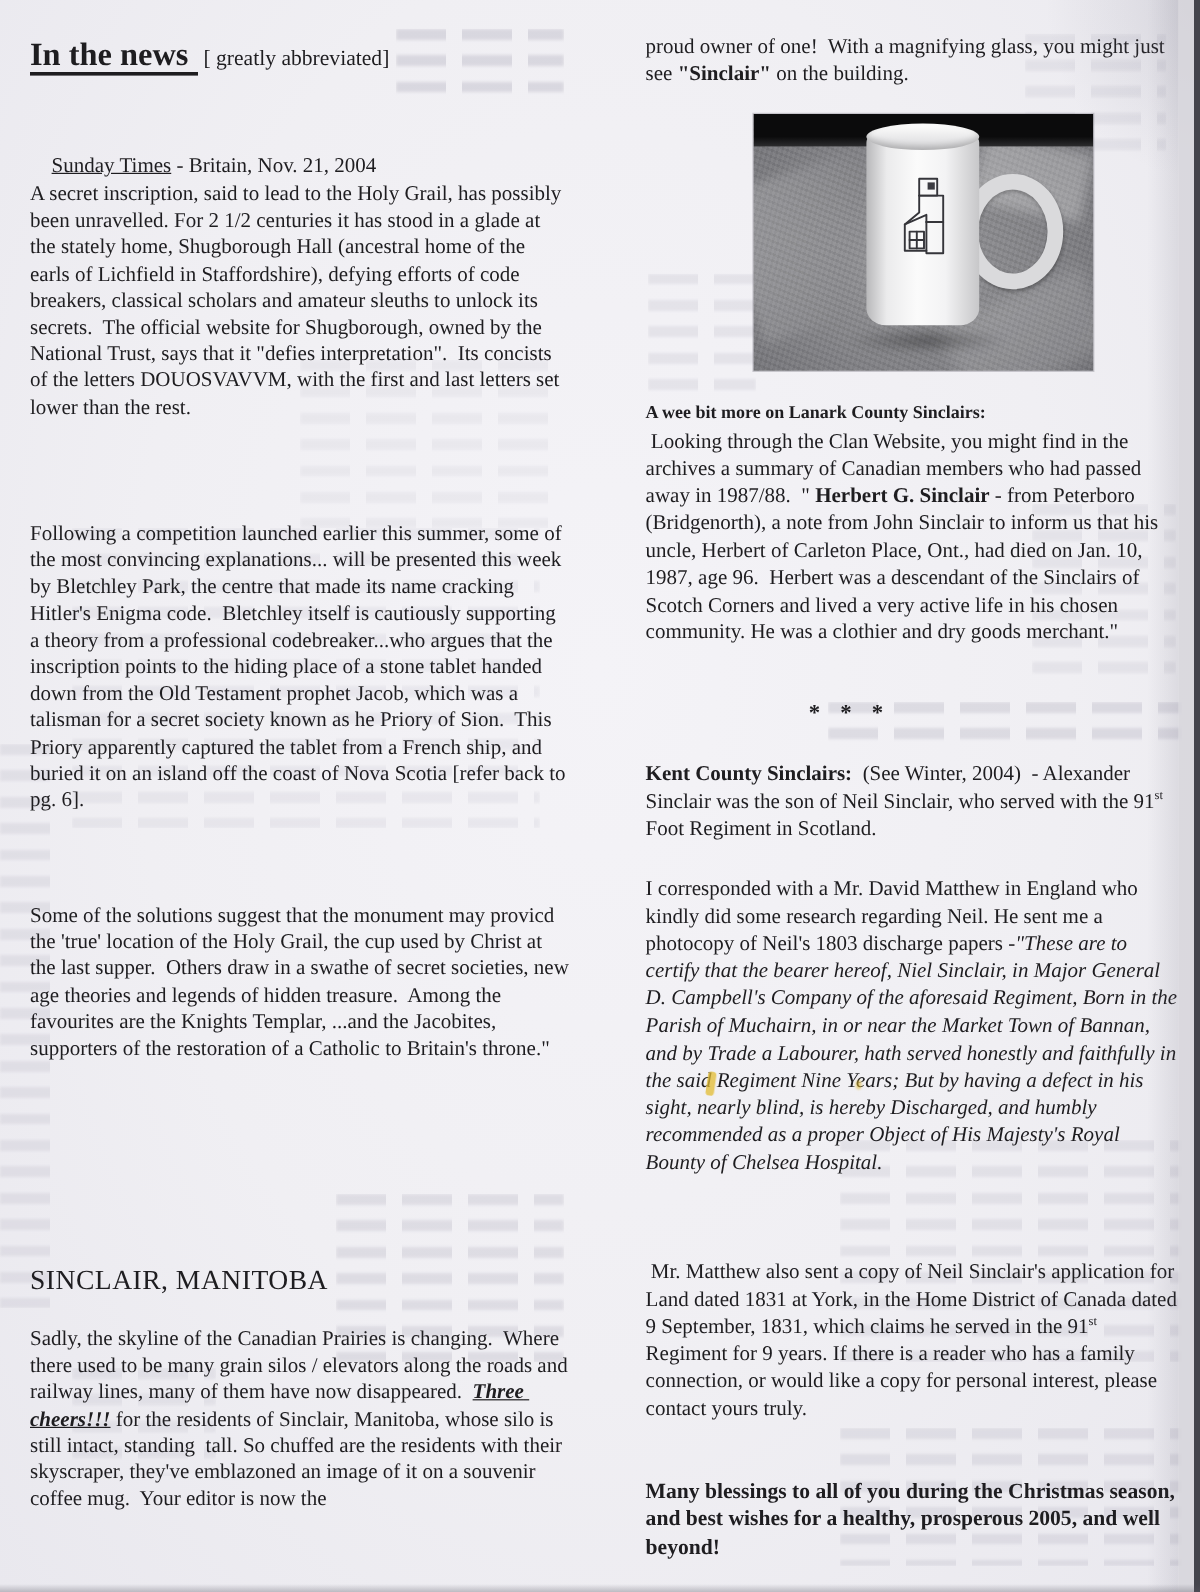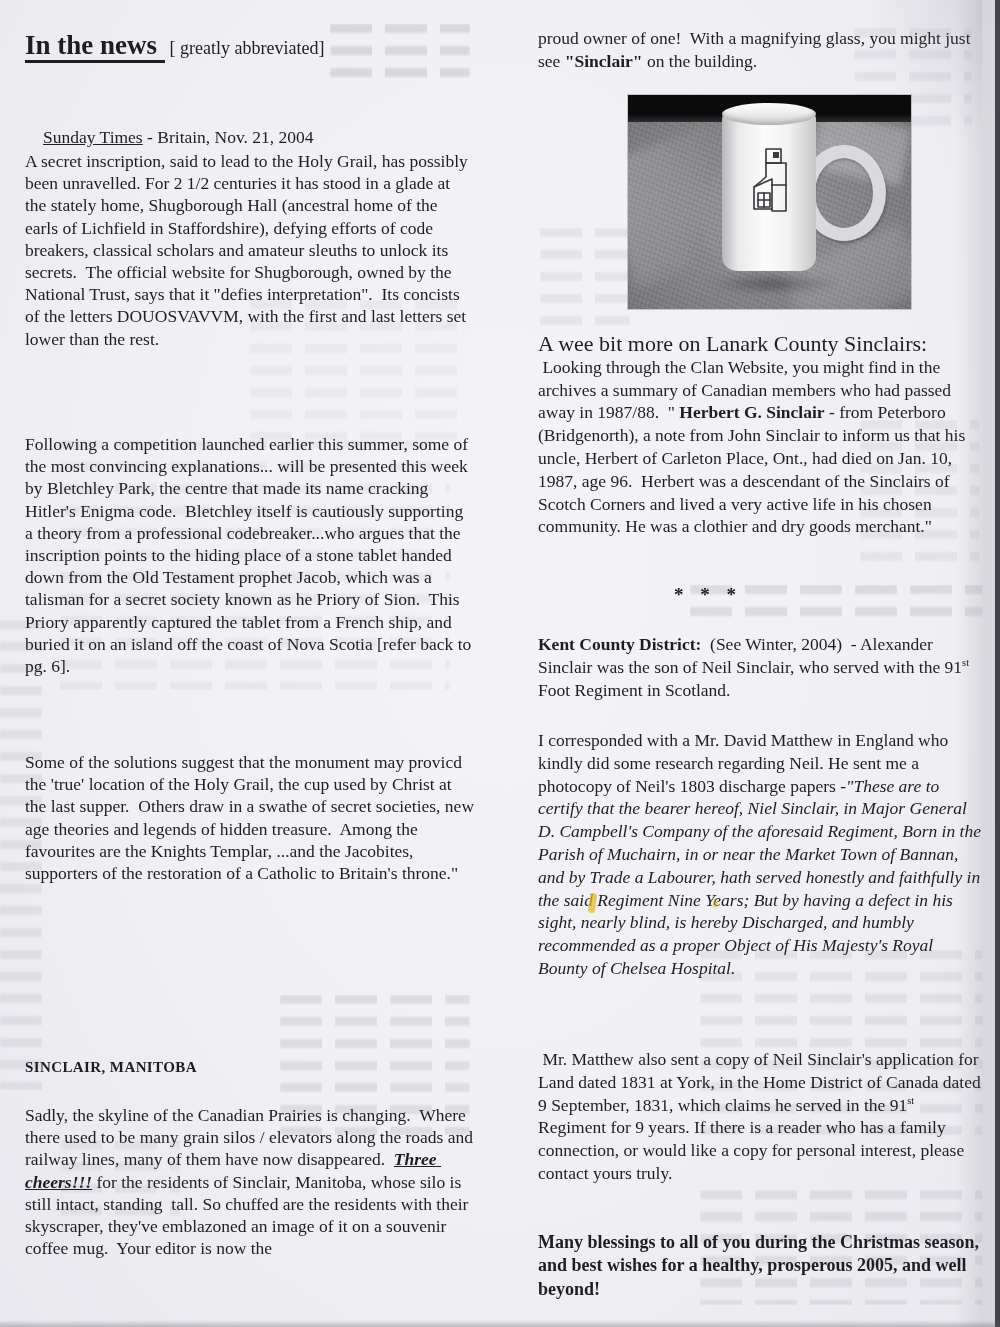--- a/index.html
+++ b/index.html
@@ -7,22 +7,22 @@
   .page{position:relative;width:1000px;height:1327px;overflow:hidden;color:#1e1d20;
     background:radial-gradient(ellipse at 50% 42%, #f4f3f7 0%, #f0eff3 55%, #e9e8ee 100%);}
   .blk{position:absolute;white-space:pre-wrap;font-size:17.5px;line-height:22.2px;text-align:left;}
   .rcol{line-height:22.8px;}
   .b{font-weight:bold;}
   .i{font-style:italic;}
   .u{text-decoration:underline;}
   .h1{font-size:27px;font-weight:bold;line-height:30px;}
   .h1 .hu{border-bottom:3px solid #1e1d20;padding-right:8px;}
   .h1 .suffix{font-size:18px;font-weight:normal;}
-  .subhead{font-size:15px;font-weight:bold;letter-spacing:.4px;}
-  .lanark-head{display:block;font-size:22px;font-weight:normal;}
+  .subhead{font-size:23px;font-weight:normal;letter-spacing:.4px;}
+  .lanark-head{display:block;font-size:15px;font-weight:bold;}
   sup{font-size:10.5px;line-height:0;vertical-align:super;}
   .quote{font-style:italic;}
   .closing{font-size:18px;font-weight:bold;line-height:23.4px;}
   .sep{font-size:19px;font-weight:bold;letter-spacing:6px;text-align:center;}
 
   
   .photo{position:absolute;left:628px;top:95px;width:283px;height:214px;overflow:hidden;
     background:
       repeating-linear-gradient(105deg, rgba(255,255,255,.05) 0 2px, transparent 2px 4px),
       repeating-linear-gradient(22deg, rgba(0,0,0,.07) 0 2px, transparent 2px 5px),
@@ -123,21 +123,21 @@
         <path d="M12 50 V64 M6 57 H18"></path>
         <path d="M20 42 H34"></path>
       </g>
     </svg>
   </div>
 
   <div class="blk rcol" style="left:538px;top:333px;width:446px;"><span class="lanark-head">A wee bit more on Lanark County Sinclairs:</span><span> Looking through the Clan Website, you might find in the archives a summary of Canadian members who had passed away in 1987/88.  " </span><span class="b">Herbert G. Sinclair</span><span> - from Peterboro (Bridgenorth), a note from John Sinclair to inform us that his uncle, Herbert of Carleton Place, Ont., had died on Jan. 10, 1987, age 96.  Herbert was a descendant of the Sinclairs of Scotch Corners and lived a very active life in his chosen community. He was a clothier and dry goods merchant."</span></div>
 
   <div class="blk sep" style="left:538px;top:584px;width:340px;">* * *</div>
 
-  <div class="blk rcol" style="left:538px;top:633px;width:448px;"><span class="b">Kent County District:</span><span>  (See Winter, 2004)  - Alexander Sinclair was the son of Neil Sinclair, who served with the 91</span><sup>st</sup><span> Foot Regiment in Scotland.</span></div>
+  <div class="blk rcol" style="left:538px;top:633px;width:448px;"><span class="b">Kent County Sinclairs:</span><span>  (See Winter, 2004)  - Alexander Sinclair was the son of Neil Sinclair, who served with the 91</span><sup>st</sup><span> Foot Regiment in Scotland.</span></div>
 
   <div class="blk rcol" style="left:538px;top:729px;width:448px;"><span>I corresponded with a Mr. David Matthew in England who kindly did some research regarding Neil. He sent me a photocopy of Neil's 1803 discharge papers -</span><span class="quote">"These are to certify that the bearer hereof, Niel Sinclair, in Major General D. Campbell's Company of the aforesaid Regiment, Born in the Parish of Muchairn, in or near the Market Town of Bannan, and by Trade a Labourer, hath served honestly and faithfully in the said Regiment Nine Years; But by having a defect in his sight, nearly blind, is hereby Discharged, and humbly recommended as a proper Object of His Majesty's Royal Bounty of Chelsea Hospital.</span></div>
 
   <div class="blk rcol" style="left:538px;top:1048px;width:448px;"><span> Mr. Matthew also sent a copy of Neil Sinclair's application for Land dated 1831 at York, in the Home District of Canada dated 9 September, 1831, which claims he served in the 91</span><sup>st</sup><span> Regiment for 9 years. If there is a reader who has a family connection, or would like a copy for personal interest, please contact yours truly.</span></div>
 
   <div class="blk closing" style="left:538px;top:1231px;width:450px;">Many blessings to all of you during the Christmas season, and best wishes for a healthy, prosperous 2005, and well beyond!</div>
 
   <div class="hl hl1"></div>
   <div class="hl hl2"></div>
 

